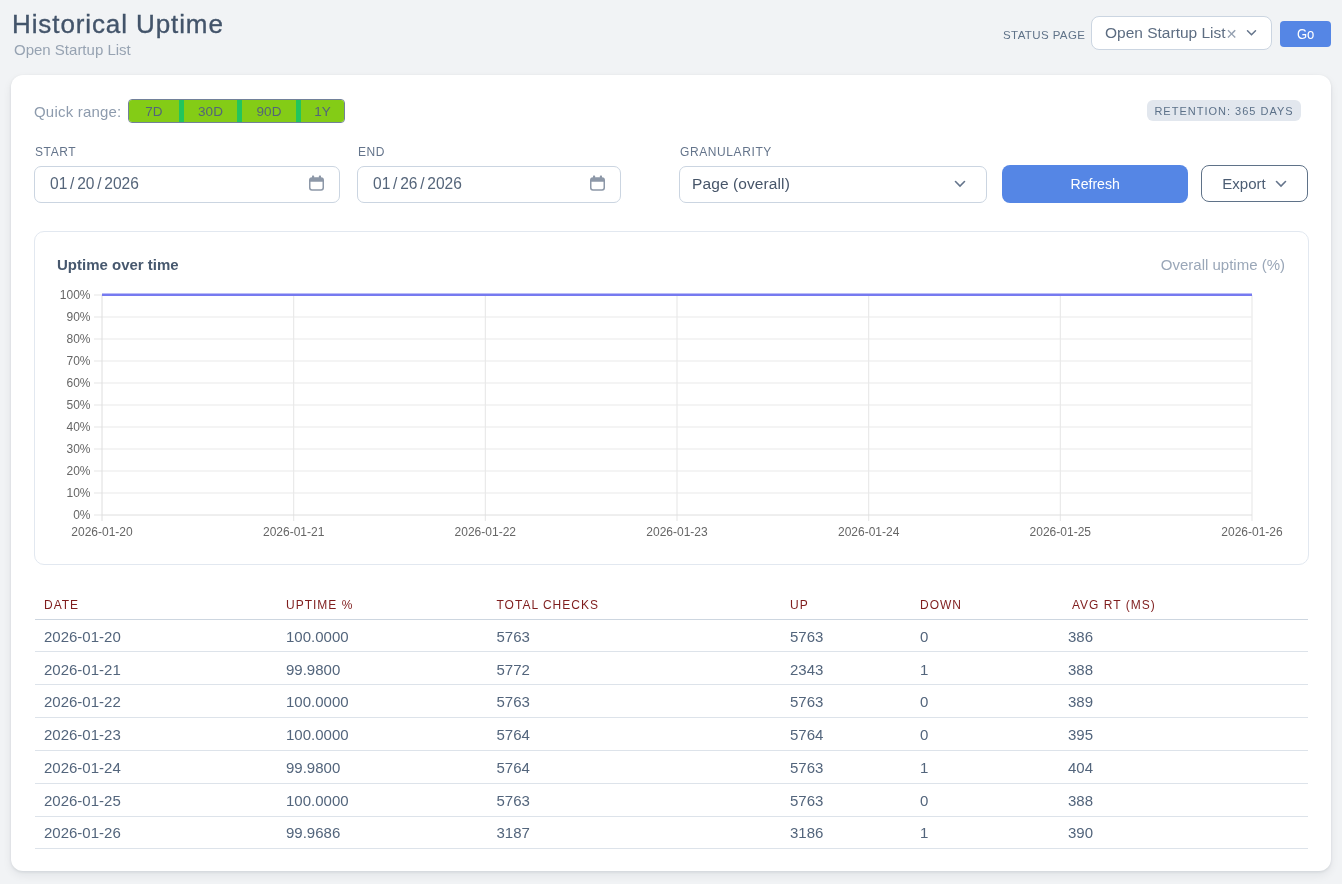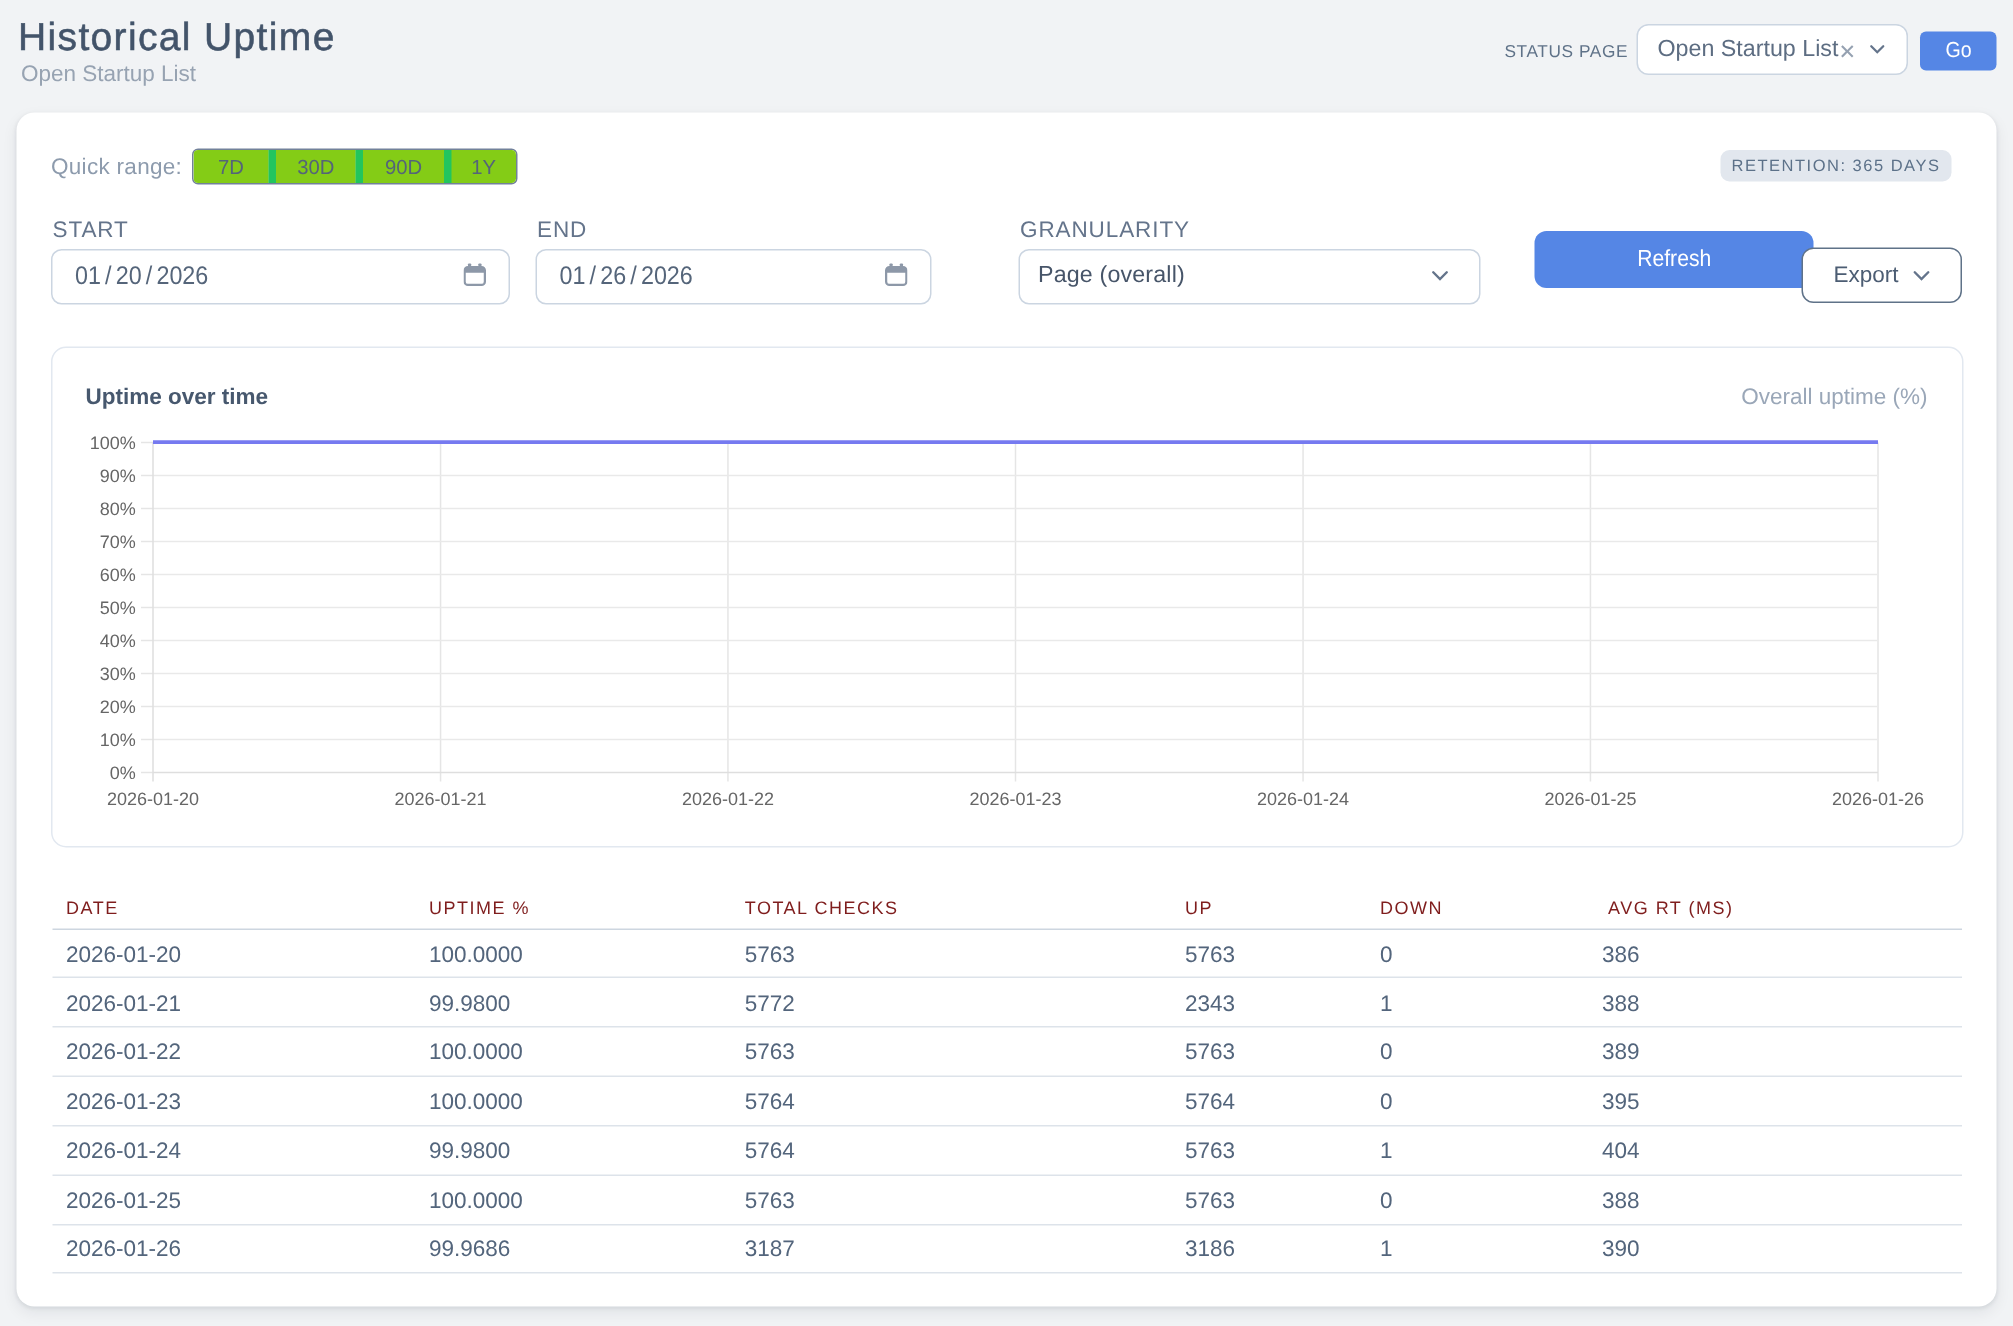--- a/index.html
+++ b/index.html
@@ -20,29 +20,29 @@
   .qr-label { left:34px; top:103px; font-size:15px; letter-spacing:0.2px; color:#8d9bad; }
   .qr-label, .sp-label, .go-btn, .sp-select { position:absolute; }
 
   .seg { position:absolute; left:128px; top:99px; height:24px; display:flex; border:1px solid #72819a; border-radius:4px; overflow:hidden; background:#fff; }
   .seg button { border:none; background:#84cc16; color:#54647a; font-family:inherit; font-size:13.5px; height:100%; }
   .seg button + button { border-left:5px solid #22c55e; }
   .seg .b1{width:50px}.seg .b2{width:58px}.seg .b3{width:59px}.seg .b4{width:48px}
 
   .badge { position:absolute; left:1147px; top:100px; width:154px; height:21px; background:#e2e7ee; border-radius:6px; color:#5c7189; font-size:11px; letter-spacing:1px; display:flex; align-items:center; justify-content:center; }
 
-  .flabel { position:absolute; top:145px; font-size:15px; color:#64748b; letter-spacing:0.6px; font-weight:400; }
+  .flabel { position:absolute; top:145px; font-size:12px; color:#64748b; letter-spacing:0.6px; font-weight:400; }
   .input { position:absolute; top:165.5px; height:37px; background:#fff; border:1px solid #cbd5e1; border-radius:7px; color:#55657a; font-size:17px; display:flex; align-items:center; padding:0 15.2px 0 15px; }
   .input.sel { padding-left:12px; padding-right:20px; letter-spacing:-0.2px; }
   .input .grow { flex:1; }
   .dt { transform:scaleX(0.915); transform-origin:0 50%; }
   .sl { margin:0 3px; }
   .sel-text { font-size:15.5px; letter-spacing:0.1px; color:#475569; }
 
-  .refresh { position:absolute; left:1002px; top:154px; width:186px; height:38px; background:#5586e5; border-radius:8px; color:#fff; font-size:15.5px; display:flex; align-items:center; justify-content:center;margin-left:21px; }
+  .refresh { position:absolute; left:1002px; top:165px; width:186px; height:38px; background:#5586e5; border-radius:8px; color:#fff; font-size:15.5px; display:flex; align-items:center; justify-content:center; }
   .export { position:absolute; left:1201px; top:165px; width:107px; height:37px; background:#fff; border:1px solid #5f7288; border-radius:8px; color:#4c5d73; font-size:15px; display:flex; align-items:center; justify-content:center; gap:9px; }
 
   .chart-card { position:absolute; left:34px; top:231px; width:1275px; height:334px; background:#fff; border:1px solid #e2e8f0; border-radius:10px; }
   .chart-title { position:absolute; left:57px; top:256px; font-size:15px; font-weight:700; color:#47586e; }
   .chart-right { position:absolute; top:255.5px; left:1034px; width:251px; text-align:right; font-size:15px; color:#9aa7b8; }
 
   .thead-cell { position:absolute; font-size:12px; font-weight:400; color:#7f1d1d; letter-spacing:1px; }
   .tcell { position:absolute; font-size:15px; color:#53657c; }
   .hline { position:absolute; height:1px; background:#dde3ea; left:35px; width:1273px; }
 </style>

